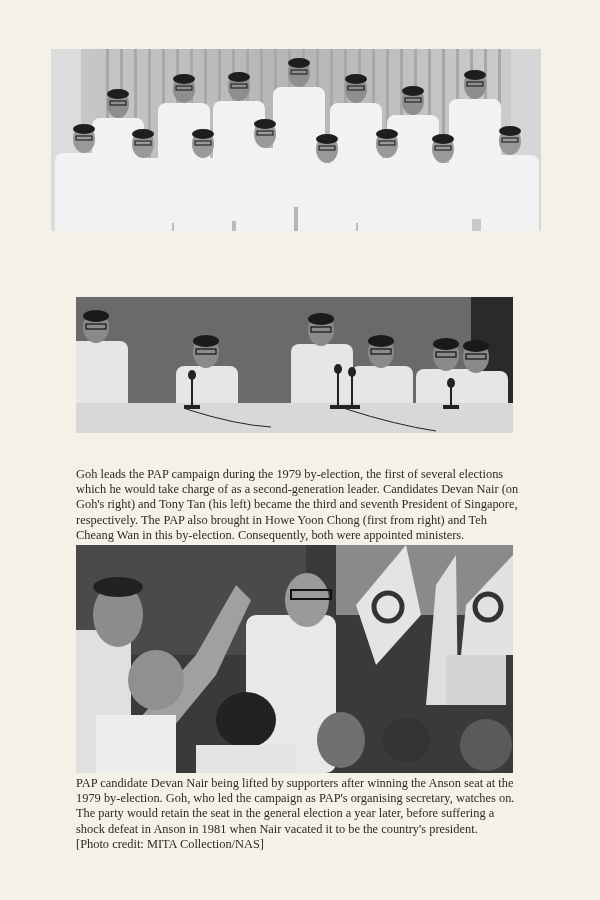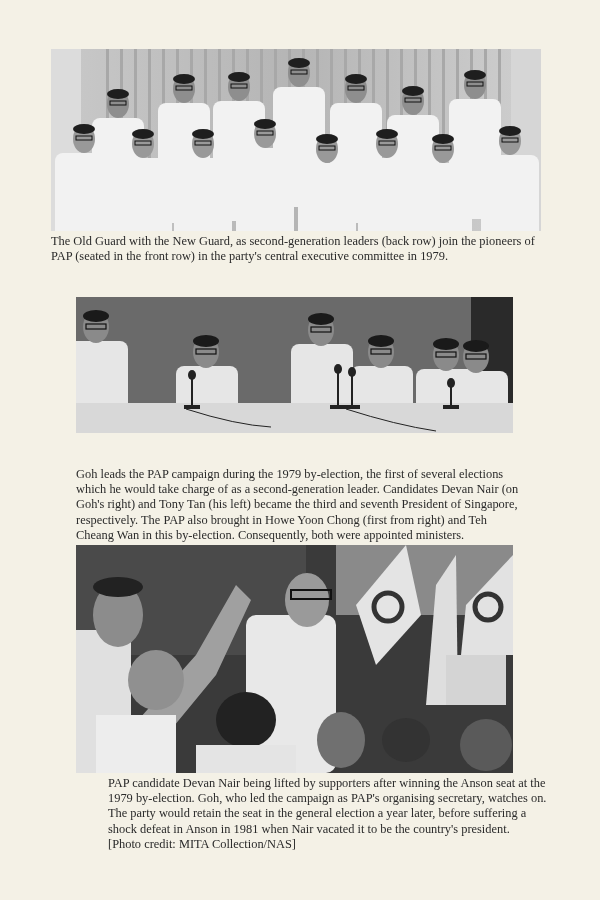--- a/index.html
+++ b/index.html
@@ -6,21 +6,21 @@
   body { width:600px; height:900px; background:#f4f1e6; position:relative; overflow:hidden; font-family:"DejaVu Serif","Liberation Serif",serif; }
   .photo { position:absolute; overflow:hidden; }
   .photo svg { display:block; width:100%; height:100%; }
   .caption { position:absolute; font-family:"Liberation Serif","DejaVu Serif",serif; font-size:12.4px; line-height:15.2px; color:#2a2a2a; margin:0; }
   .caption p { margin:0; }
   #photo1 { left:51px; top:49px; width:490px; height:182px; }
   #cap1 { left:51px; top:234px; width:500px; }
   #photo2 { left:76px; top:297px; width:437px; height:136px; }
   #cap2 { left:76px; top:437px; width:445px;margin-top:30px; }
   #photo3 { left:76px; top:545px; width:437px; height:228px; }
-  #cap3 { left:76px; top:776px; width:445px;margin-left:32px; }
+  #cap3 { left:76px; top:776px; width:445px; }
 </style>
 </head>
 <body>
 
 <div id="photo1" class="photo" title="Group photo of PAP central executive committee members, 1979">
   <svg viewBox="0 0 490 182" preserveAspectRatio="none">
     <defs>
       <linearGradient id="curt" x1="0" x2="1">
         <stop offset="0" stop-color="#c9c9c9"></stop>
           <stop offset="0.5" stop-color="#b5b5b5"></stop>
@@ -152,21 +152,20 @@
         <g>
           <rect x="430" y="106" width="58" height="100" rx="8" fill="#f2f2f2"></rect>
           <ellipse cx="459" cy="92" rx="11" ry="14" fill="#999"></ellipse>
           <ellipse cx="459" cy="82" rx="11" ry="5" fill="#1e1e1e"></ellipse>
           <rect x="451" y="89" width="16" height="4" fill="none" stroke="#111" stroke-width="1"></rect>
         </g>
       </g>
   </svg>
 </div>
 <div id="cap1" class="caption">
-  <p>The Old Guard with the New Guard, as second-generation leaders (back row) join the pioneers of PAP (seated in the front row) in the party's central executive committee in 1979.</p>
 </div>
 
 <div id="photo2" class="photo" title="Press conference with candidates seated at a table with microphones">
   <svg viewBox="0 0 437 136" preserveAspectRatio="none">
     <rect width="437" height="136" fill="#6a6a6a"></rect>
     <rect x="395" y="0" width="42" height="110" fill="#2a2a2a"></rect>
     <g id="panel">
         <g>
           <rect x="-10" y="44" width="62" height="70" rx="8" fill="#e6e6e6"></rect>
           <ellipse cx="20" cy="30" rx="13" ry="16" fill="#8a8a8a"></ellipse>

